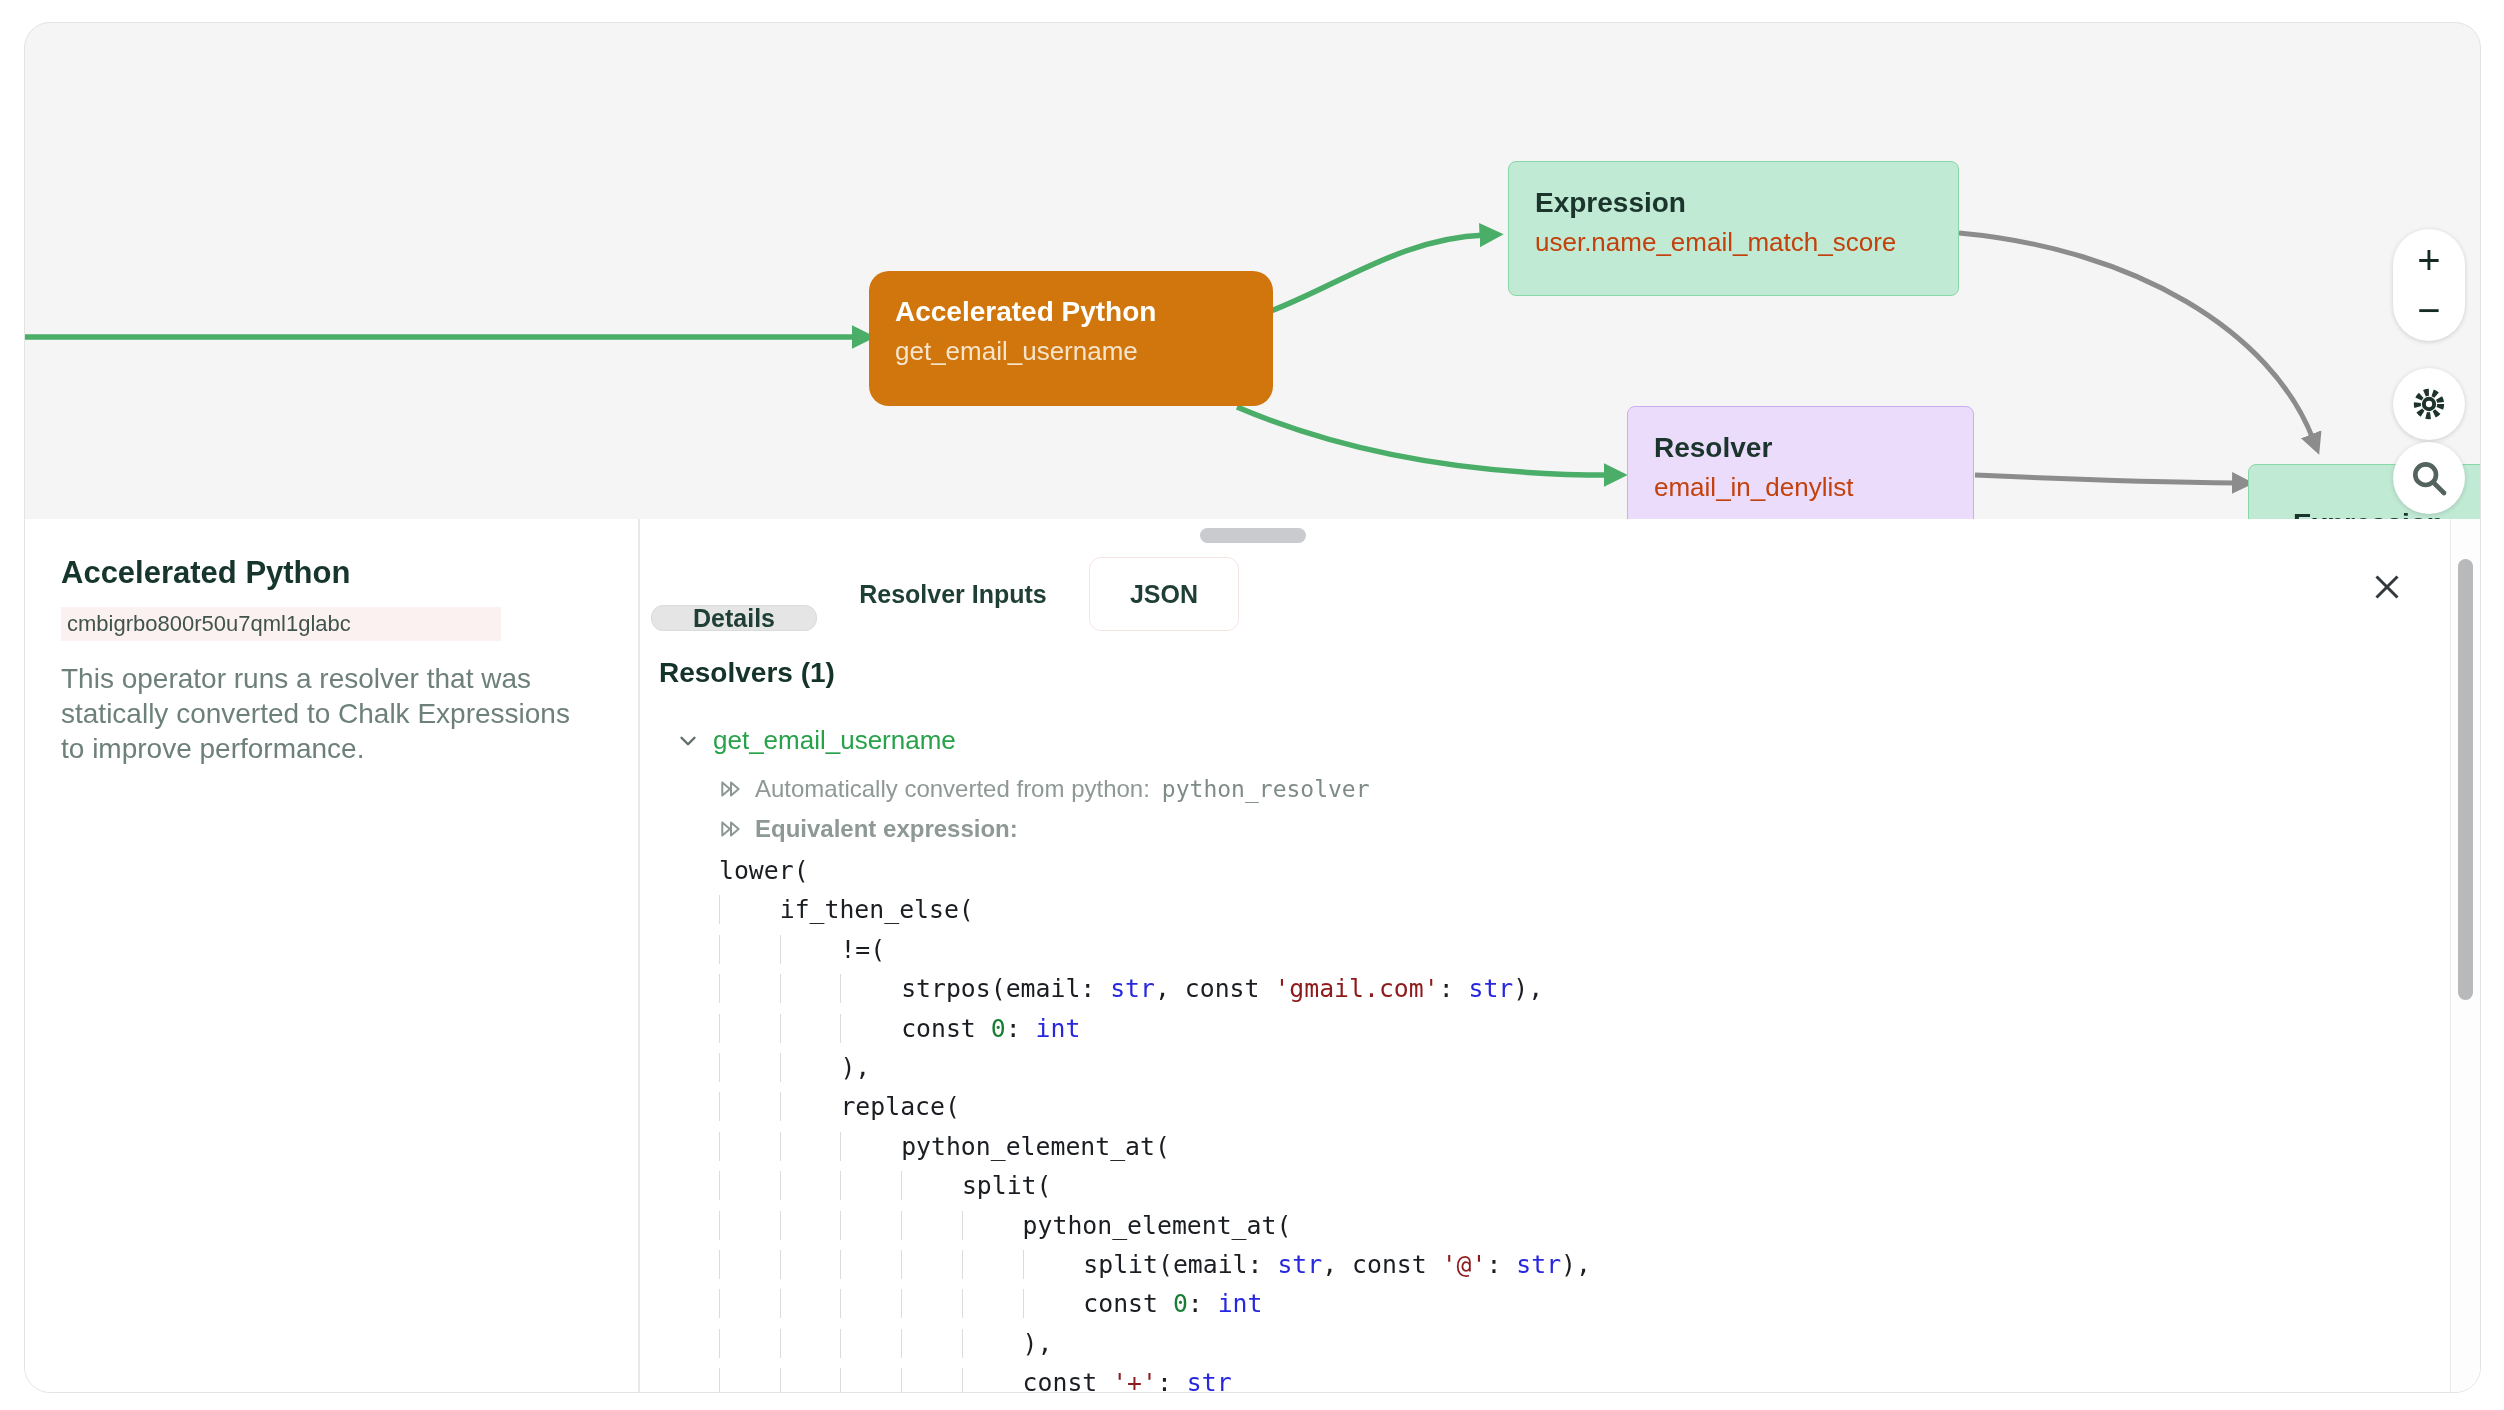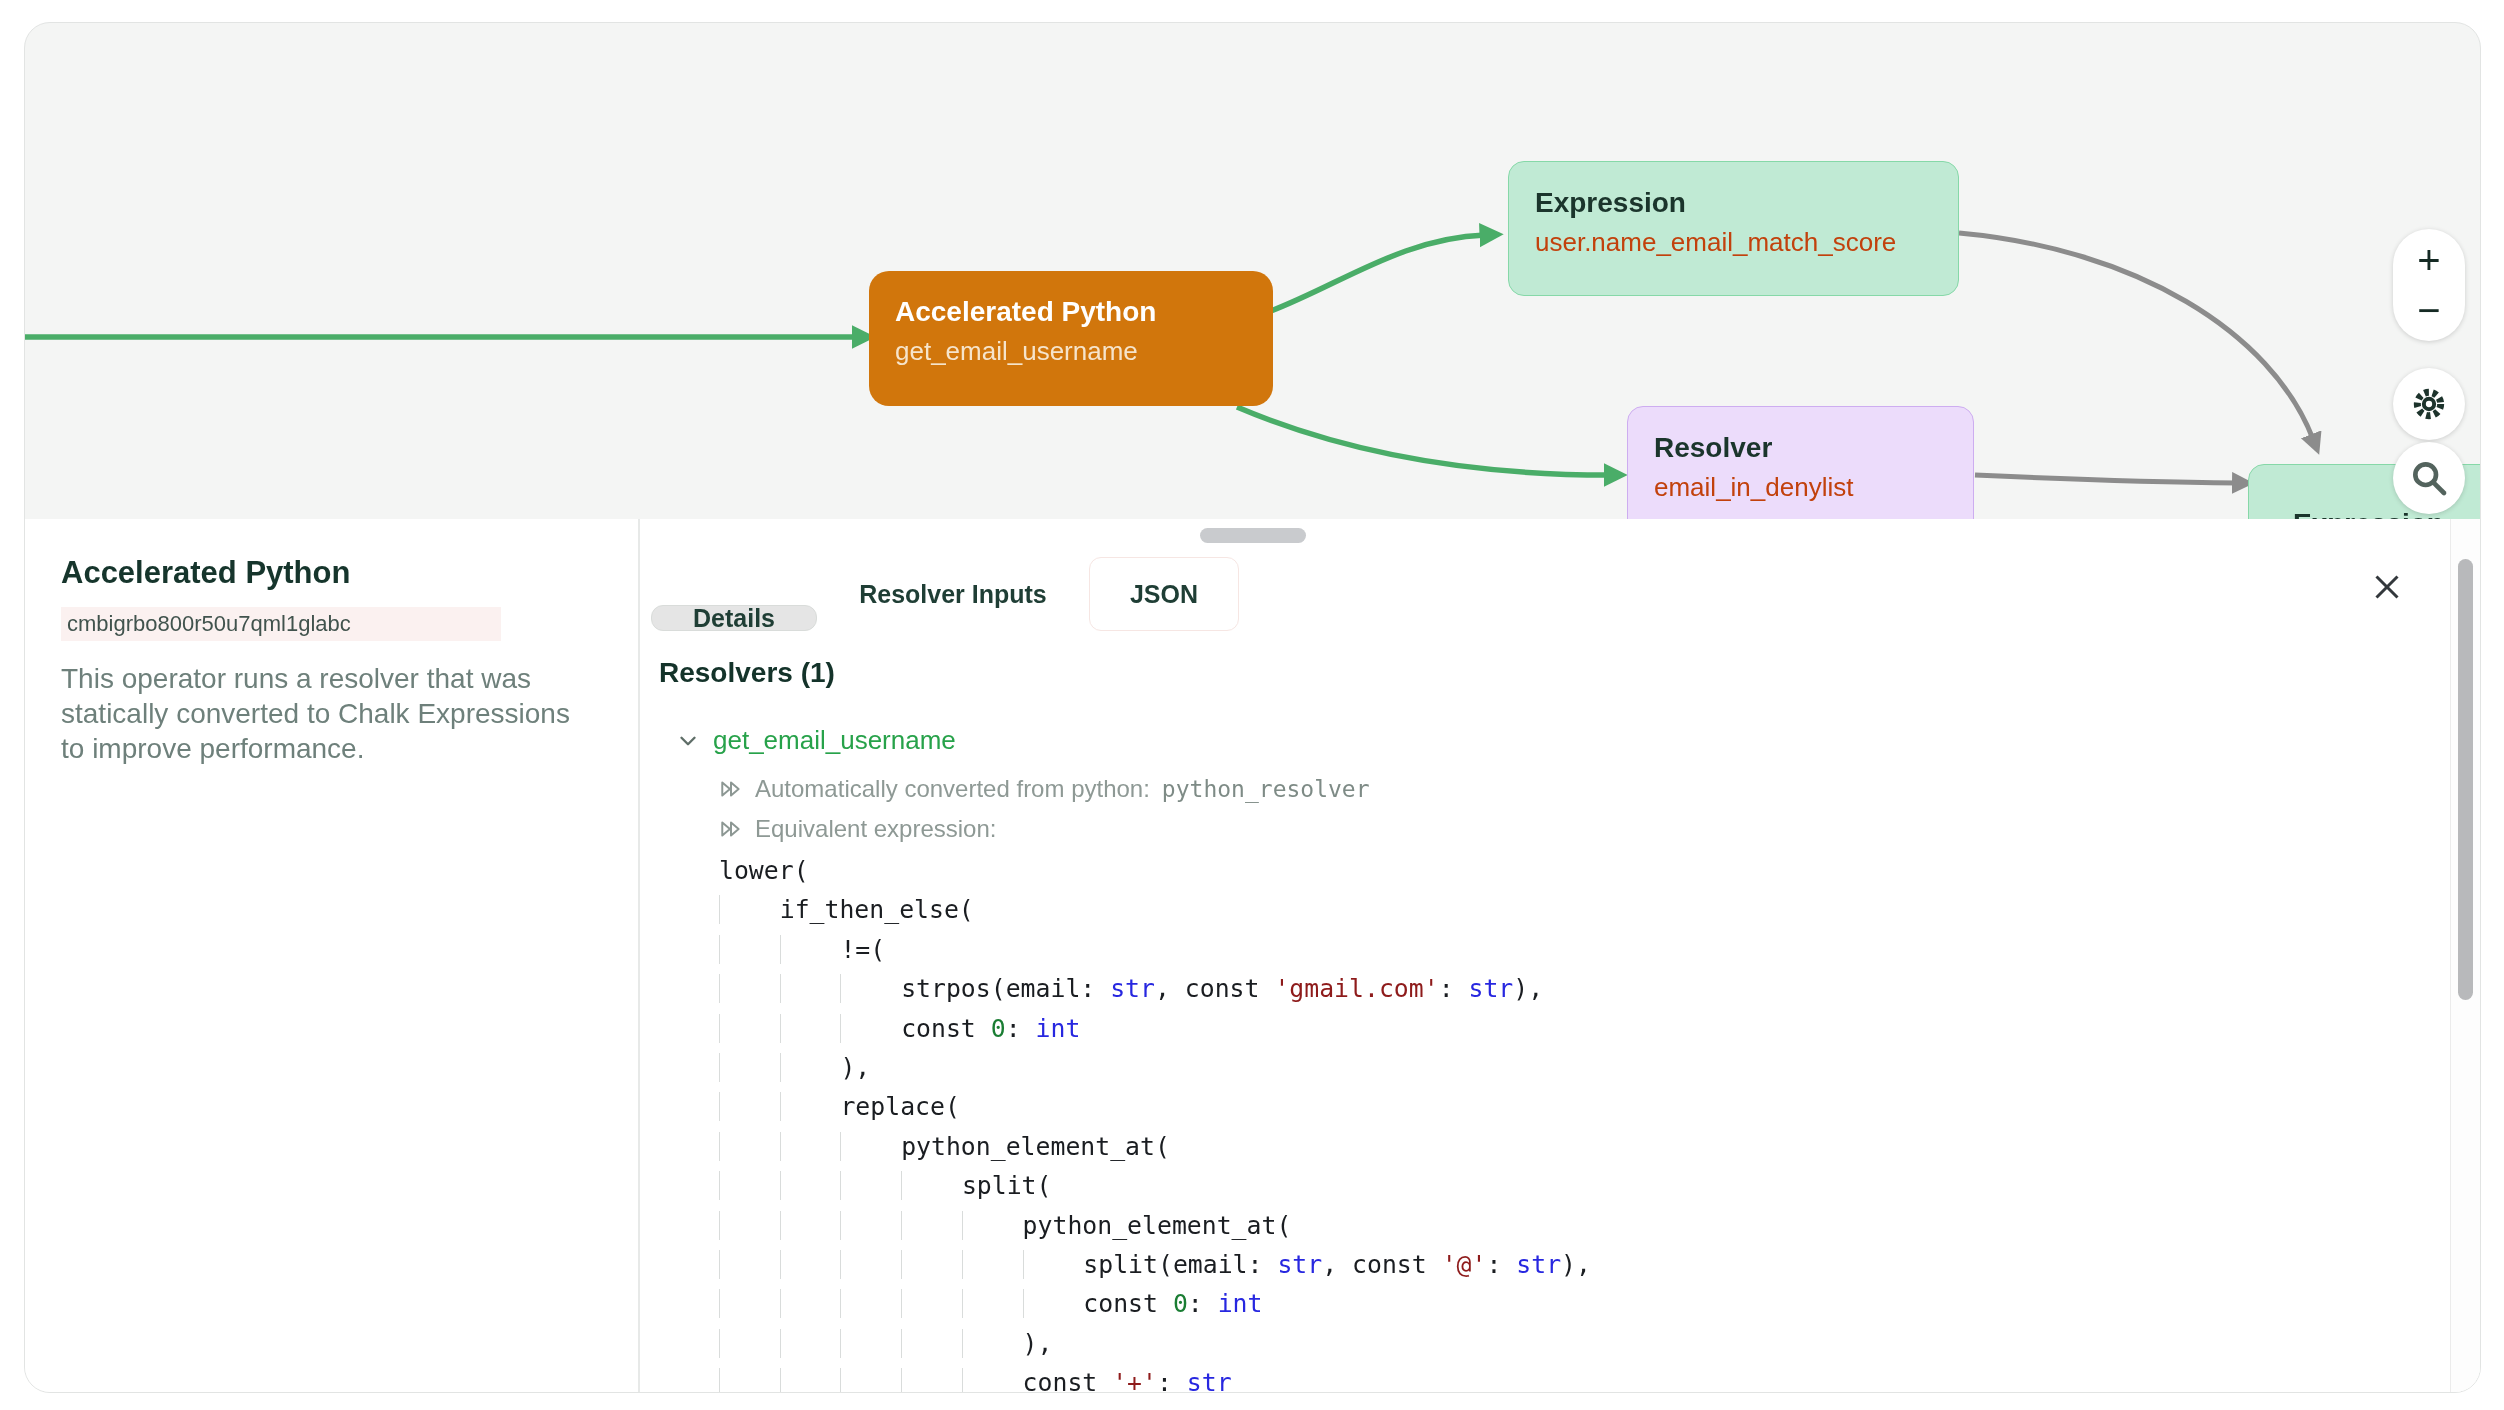--- a/index.html
+++ b/index.html
@@ -10,21 +10,21 @@
     --codetype:#2727e0; --codestr:#8e1b1b; --codenum:#1a7d33;
   }
   *{margin:0;padding:0;box-sizing:border-box;}
   html,body{width:2504px;height:1410px;background:#fff;overflow:hidden;
     font-family:"Liberation Sans",sans-serif;}
   .screen{position:relative;width:2504px;height:1410px;background:#fff;}
   .card{position:absolute;left:24px;top:22px;width:2457px;height:1371px;
     background:#f4f5f4;border:1.5px solid #e2e4e3;border-radius:26px;overflow:hidden;}
   .edges{position:absolute;left:0;top:0;}
   
-  .node{position:absolute;border-radius:16px;padding:22px 26px;}
+  .node{position:absolute;border-radius:8px;padding:22px 26px;}
   .node .ntitle{font-size:28px;font-weight:600;line-height:38px;}
   .node .nsub{font-size:26px;line-height:40px;}
   .node-orange{left:844px;top:248px;width:404px;height:135px;background:var(--orange);border-radius:20px;}
   .node-orange .ntitle{color:#fff;}
   .node-orange .nsub{color:#f6e4cb;}
   .node-mint{background:var(--mintbg);border:1.5px solid var(--mintbd);}
   .node-mint .ntitle,.node-purple .ntitle{color:#1b352c;}
   .node-mint .nsub,.node-purple .nsub{color:#c2410c;}
   .node-expr-top{left:1483px;top:138px;width:451px;height:135px;}
   .node-purple{left:1602px;top:383px;width:347px;height:140px;background:var(--purplebg);border:1.5px solid var(--purplebd);}
@@ -55,21 +55,21 @@
     color:#1f3e35;cursor:pointer;border-radius:12px;}
   .tab-active{width:166px;background:#e5e5e5;border:1.5px solid #d9dcda;margin-top:48px;}
   .tab-plain{width:212px;}
   .tab-faint{width:150px;border:1.5px solid #f6e6e3;}
   .section-heading{position:absolute;left:634px;top:138px;font-size:28px;font-weight:700;color:#14332a;}
   .resolver-row{position:absolute;left:650px;top:206px;display:flex;align-items:center;gap:12px;cursor:pointer;}
   .resolver-name{font-size:26px;font-weight:500;color:var(--linkgreen);}
   .note{position:absolute;left:694px;display:flex;align-items:center;gap:12px;
     font-size:24px;color:#8e9995;}
   .note-1{top:256px;justify-content:space-between;}
-  .note-2{top:296px;}
+  .note-2{top:296px;font-weight:bold;}
   .note .mono{font-family:"DejaVu Sans Mono",monospace;font-size:23px;color:#7e8b86;}
   .code{position:absolute;left:694px;top:332px;font-family:"DejaVu Sans Mono",monospace;
     font-size:24.8px;line-height:39.4px;color:#1a1d21;white-space:pre;}
   .code .ig{border-left:1.5px solid #d9dcdb;}
   .tok-t{color:#1a1d21;}
   .tok-ty{color:var(--codetype);}
   .tok-s{color:var(--codestr);}
   .tok-n{color:var(--codenum);}
   
   .scroll-track{position:absolute;right:2px;top:0;bottom:0;width:30px;background:#fdfdfd;

